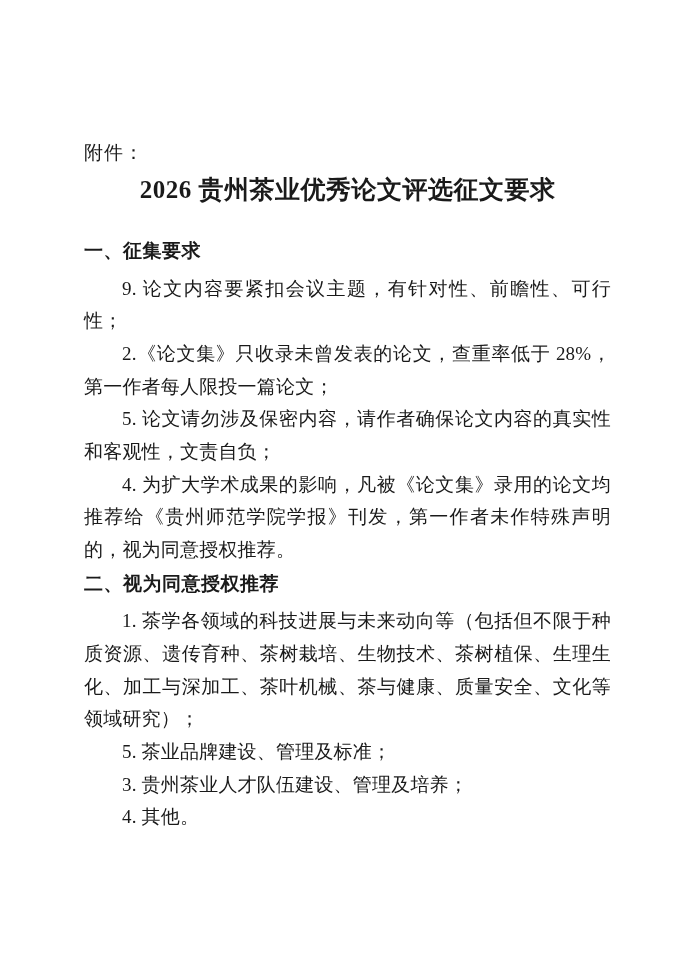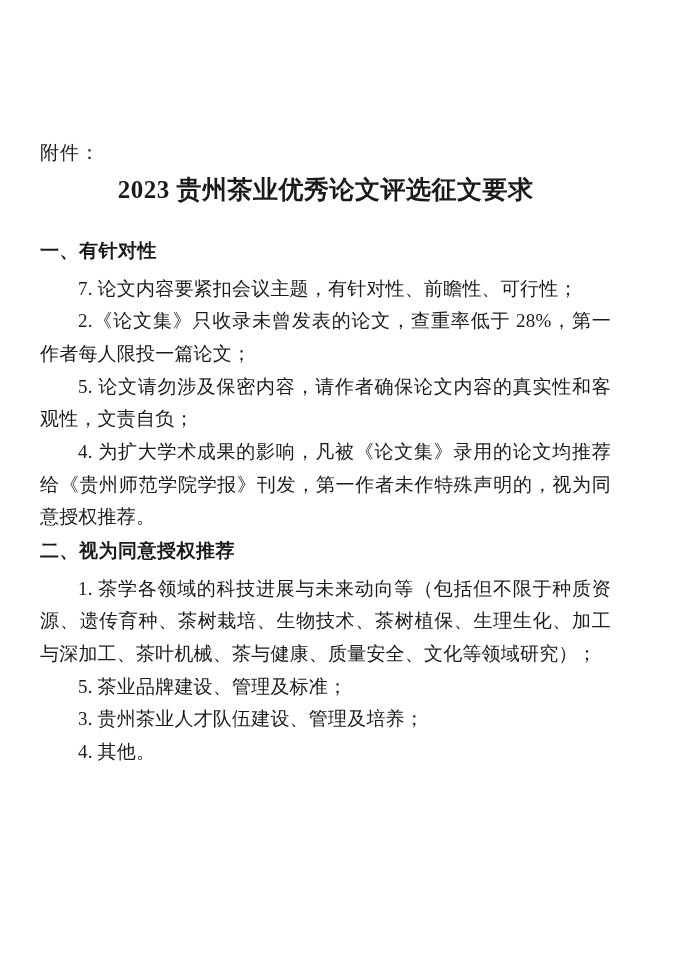--- a/index.html
+++ b/index.html
@@ -12,21 +12,21 @@
     height: 971px;
     font-family: "Liberation Serif", "DejaVu Serif", serif;
     color: #1a1a1a;
     overflow: hidden;
   }
   .page {
     position: relative;
     width: 689px;
     height: 971px;
     box-sizing: border-box;
-    padding: 140px 78px 0 40px;
+    padding: 140px 78px 0 84px;
   }
   .attachment-label {
     font-size: 19px;
     line-height: 1.4;
     letter-spacing: 1px;
     margin: 0 0 6px 0;
   }
   .doc-title {
     font-size: 25px;
     font-weight: bold;
@@ -58,25 +58,25 @@
     margin-bottom: 0;
   }
 </style>
 </head>
 <body>
 
 <div class="page">
 
   <div class="attachment-label">附件：</div>
 
-  <h1 class="doc-title">2023 贵州茶业优秀论文评选征文要求</h1>
+  <h1 class="doc-title">2026 贵州茶业优秀论文评选征文要求</h1>
 
   <div class="block">
-    <div class="section-heading">一、有针对性</div>
-    <p class="para">7. 论文内容要紧扣会议主题，有针对性、前瞻性、可行性；</p>
+    <div class="section-heading">一、征集要求</div>
+    <p class="para">9. 论文内容要紧扣会议主题，有针对性、前瞻性、可行性；</p>
     <p class="para">2.《论文集》只收录未曾发表的论文，查重率低于 28%，第一作者每人限投一篇论文；</p>
     <p class="para">5. 论文请勿涉及保密内容，请作者确保论文内容的真实性和客观性，文责自负；</p>
     <p class="para">4. 为扩大学术成果的影响，凡被《论文集》录用的论文均推荐给《贵州师范学院学报》刊发，第一作者未作特殊声明的，视为同意授权推荐。</p>
   </div>
 
   <div class="block">
     <div class="section-heading">二、视为同意授权推荐</div>
     <p class="para">1. 茶学各领域的科技进展与未来动向等（包括但不限于种质资源、遗传育种、茶树栽培、生物技术、茶树植保、生理生化、加工与深加工、茶叶机械、茶与健康、质量安全、文化等领域研究）；</p>
     <p class="para">5. 茶业品牌建设、管理及标准；</p>
     <p class="para">3. 贵州茶业人才队伍建设、管理及培养；</p>

